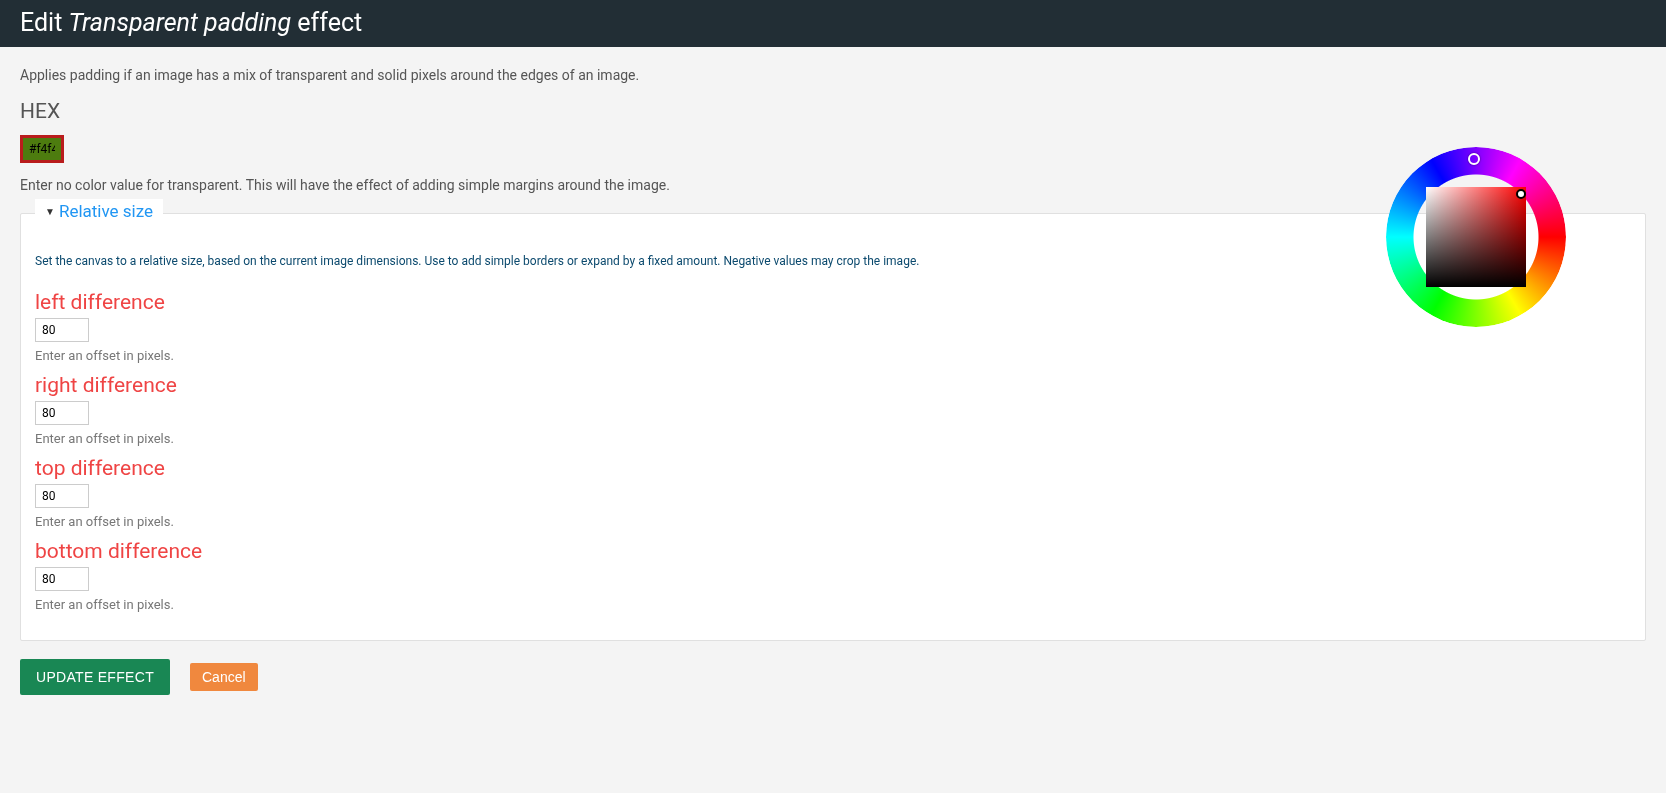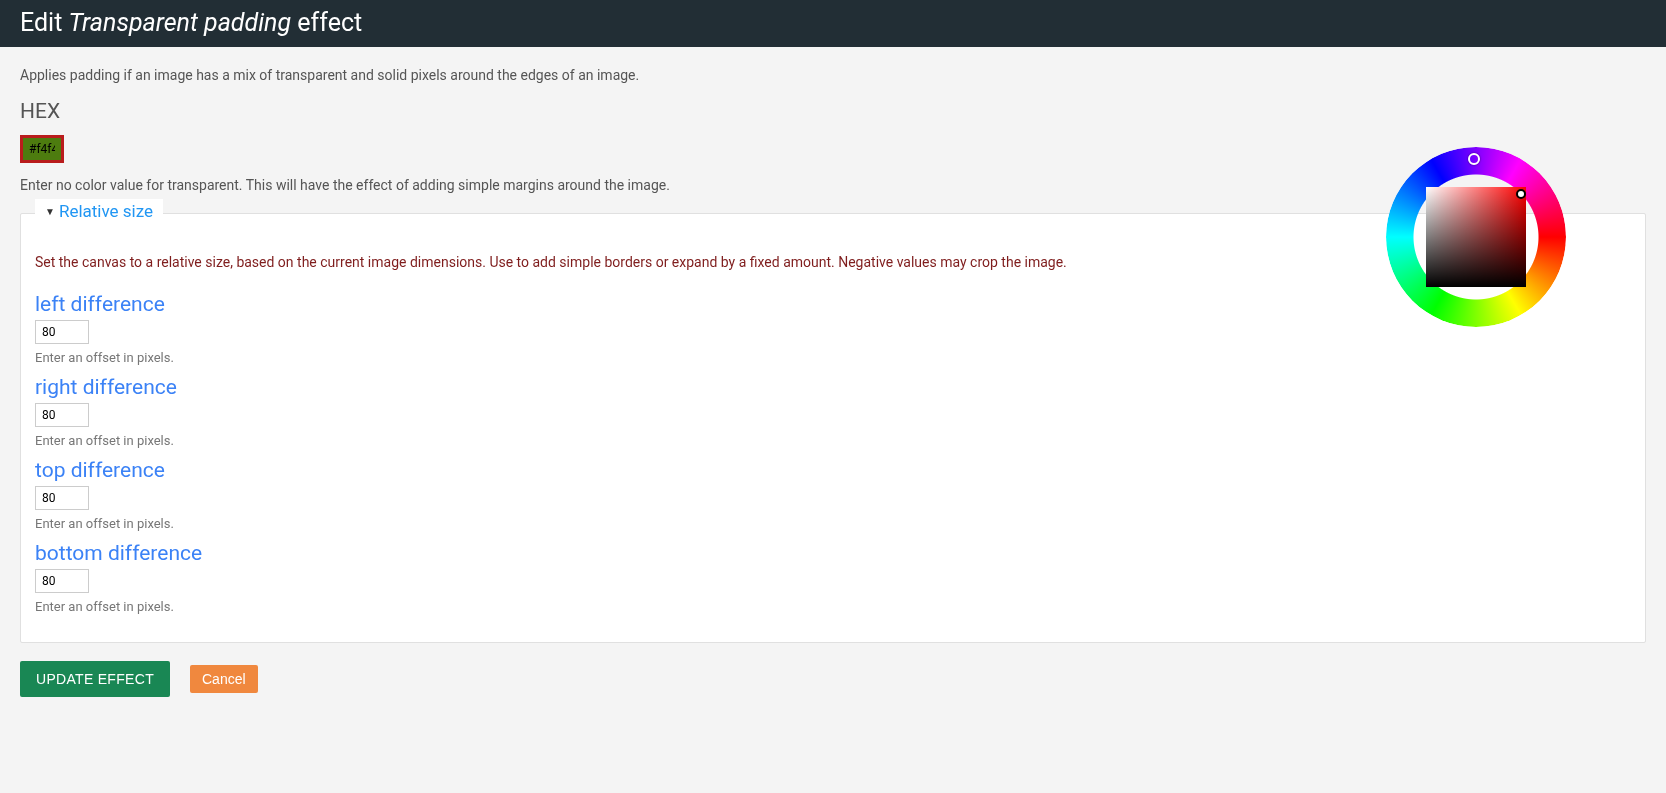--- a/index.html
+++ b/index.html
@@ -66,30 +66,30 @@
       display: flex;
       align-items: center;
       cursor: pointer;
     }
     .panel-tab .caret {
       font-size: 10px;
       color: #333;
       margin-right: 4px;
     }
     .panel-desc {
-      font-size: 14px;
-      color: #7f1d1d;
+      font-size: 12px;
+      color: #0c4a6e;
       margin-bottom: 22px;
     }
     .field-group {
       margin-bottom: 10px;
     }
     .sub-label {
       font-size: 21px;
-      color: #3b82f6;
+      color: #ef4444;
       font-weight: 400;
       margin-bottom: 4px;
     }
     .num-input {
       width: 54px;
       padding: 4px 6px;
       font-size: 12px;
       border: 1px solid #ccc;
       font-family: inherit;
       margin-bottom: 6px;

